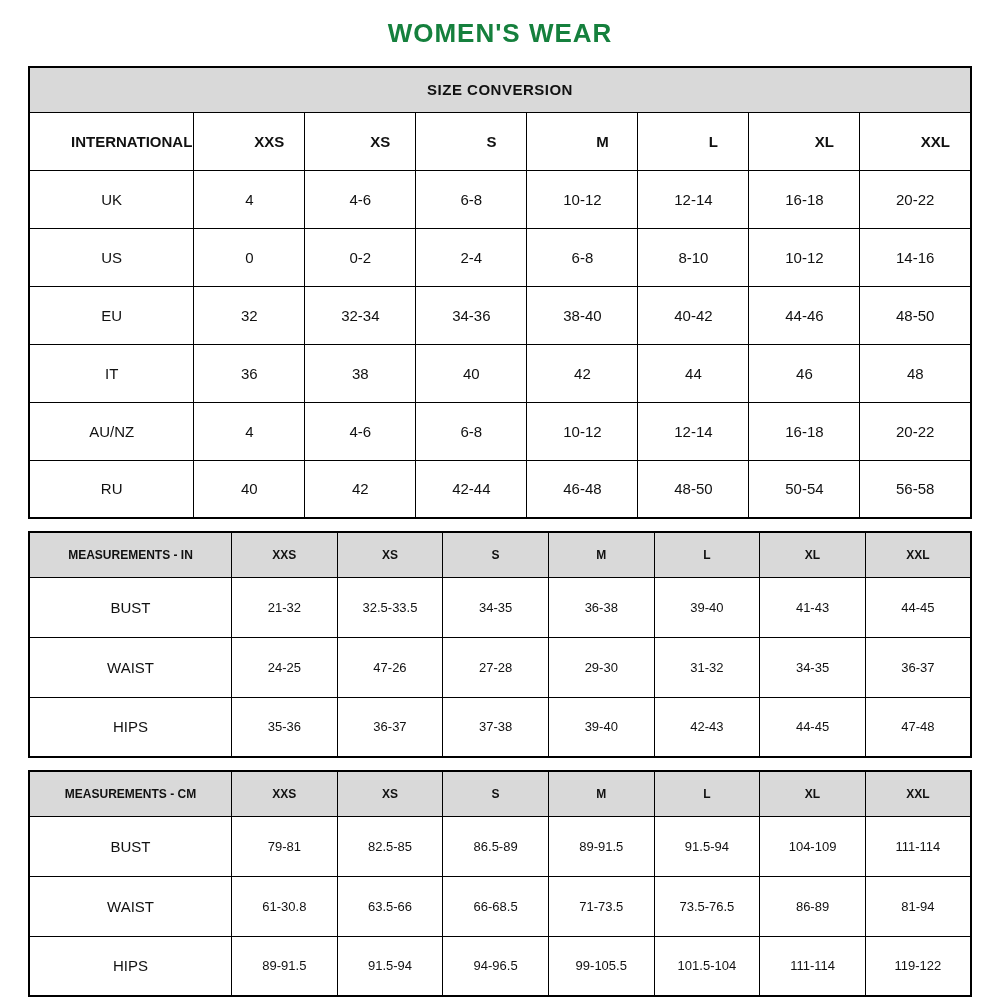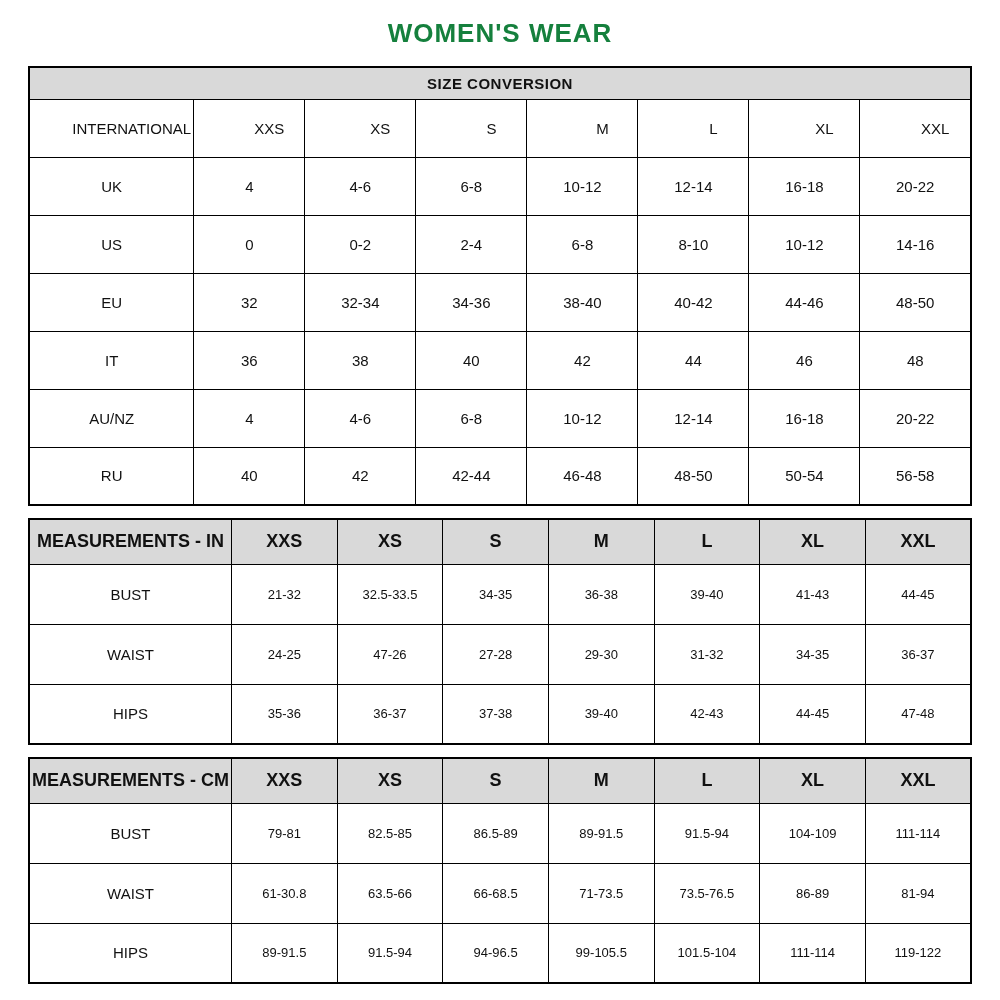--- a/index.html
+++ b/index.html
@@ -33,42 +33,42 @@
     text-align: center;
     vertical-align: middle;
     overflow: hidden;
   }
 
   col.label-col-1 { width: 17.5%; }
   col.label-col-2 { width: 21.5%; }
 
   
   .t1 .banner {
-    height: 32px;
+    height: 45px;
     background: #d9d9d9;
     font-size: 15px;
     font-weight: 700;
     letter-spacing: 0.5px;
   }
   #t1-head th {
     height: 58px;
     background: #ffffff;
-    font-weight: 400;
+    font-weight: 700;
     font-size: 15px;
     padding-left: 40px;
   }
   #t1-body td { height: 58px; font-size: 15px; margin-top: 21px; }
 
   
   .t2, .t3 { margin-top: 12px; }
   .t1 { margin-bottom: 0; }
   #t2-head th, #t3-head th {
     height: 45px;
     background: #d9d9d9;
-    font-size: 18px;
+    font-size: 12px;
     font-weight: 700;
   }
   #t2-body td, #t3-body td { height: 60px; font-size: 13px; }
   #t2-body td.row-label, #t3-body td.row-label { font-size: 15px; margin-left: 8px; }
 </style>
 </head>
 <body>
 
 <div class="page">
 

